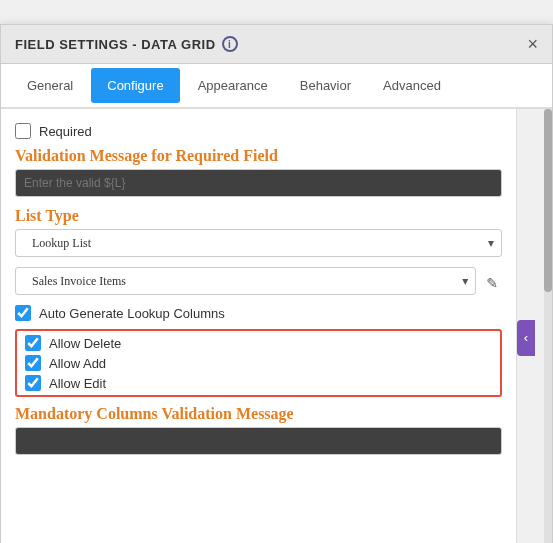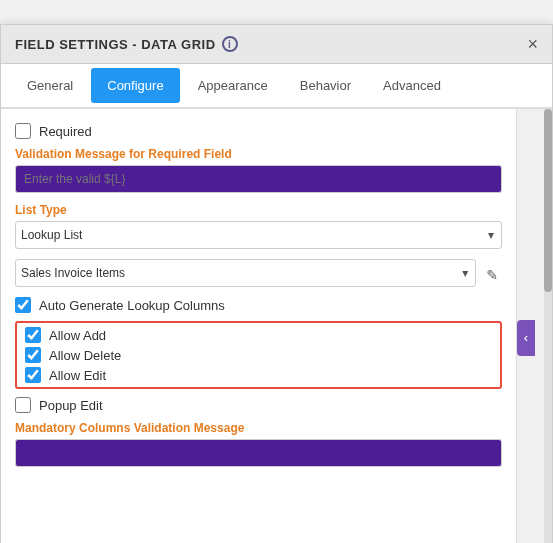--- a/index.html
+++ b/index.html
@@ -96,49 +96,51 @@
       background: #f0f0f0;
     }
     .modal-body::-webkit-scrollbar-thumb {
       background: #aaa;
       border-radius: 4px;
     }
     .form-row {
       margin-bottom: 10px;
     }
     .form-label {
-      font-size: 12px;
+      font-size: 16px;
       color: #555;
       margin-bottom: 4px;
       display: block;
+      font-family: Liberation Serif, serif;
     }
     .form-label.orange {
       color: #e67e22;
       font-weight: bold;
     }
     .form-input {
       width: 100%;
       padding: 6px 8px;
       border: 1px solid #ccc;
       border-radius: 3px;
       font-size: 12px;
       color: #999;
-      background: #4c1d95;
+      background: #404040;
     }
     .form-select {
       width: 100%;
-      padding: 6px 5px;
+      padding: 6px 16px;
       border: 1px solid #ccc;
       border-radius: 3px;
       font-size: 12px;
       color: #333;
       background: #fff;
       appearance: none;
       -webkit-appearance: none;
       cursor: pointer;
+      font-family: Liberation Serif, serif;
     }
     .select-wrapper {
       position: relative;
     }
     .select-wrapper .arrow {
       position: absolute;
       right: 8px;
       top: 50%;
       transform: translateY(-50%);
       color: #555;
@@ -241,37 +243,33 @@
         </div>
       </div>
 
       <div class="checkbox-row form-row">
         <input type="checkbox" id="auto-gen-chk" checked="" style="">
         <label for="auto-gen-chk">Auto Generate Lookup Columns</label>
       </div>
 
       <div class="checkbox-group-bordered">
         <div class="checkbox-row">
+          <input type="checkbox" id="allow-delete-chk" checked="" style="">
+          <label for="allow-delete-chk">Allow Delete</label>
+        </div>
+        <div class="checkbox-row">
           <input type="checkbox" id="allow-add-chk" checked="" style="">
           <label for="allow-add-chk">Allow Add</label>
-        </div>
-        <div class="checkbox-row">
-          <input type="checkbox" id="allow-delete-chk" checked="" style="">
-          <label for="allow-delete-chk">Allow Delete</label>
         </div>
         <div class="checkbox-row">
           <input type="checkbox" id="allow-edit-chk" checked="" style="">
           <label for="allow-edit-chk">Allow Edit</label>
         </div>
       </div>
 
-      <div class="checkbox-row form-row">
-        <input type="checkbox" id="popup-edit-chk" style="">
-        <label for="popup-edit-chk">Popup Edit</label>
-      </div>
 
 
       <div class="form-row">
         <label class="form-label orange">Mandatory Columns Validation Message</label>
         <input class="form-input" type="text" style="">
       </div>
 
     </div>
 
     <div style="width:36px; position:relative; display:flex; flex-direction:column; background:#f0f0f0; border-left:1px solid #ddd;">

